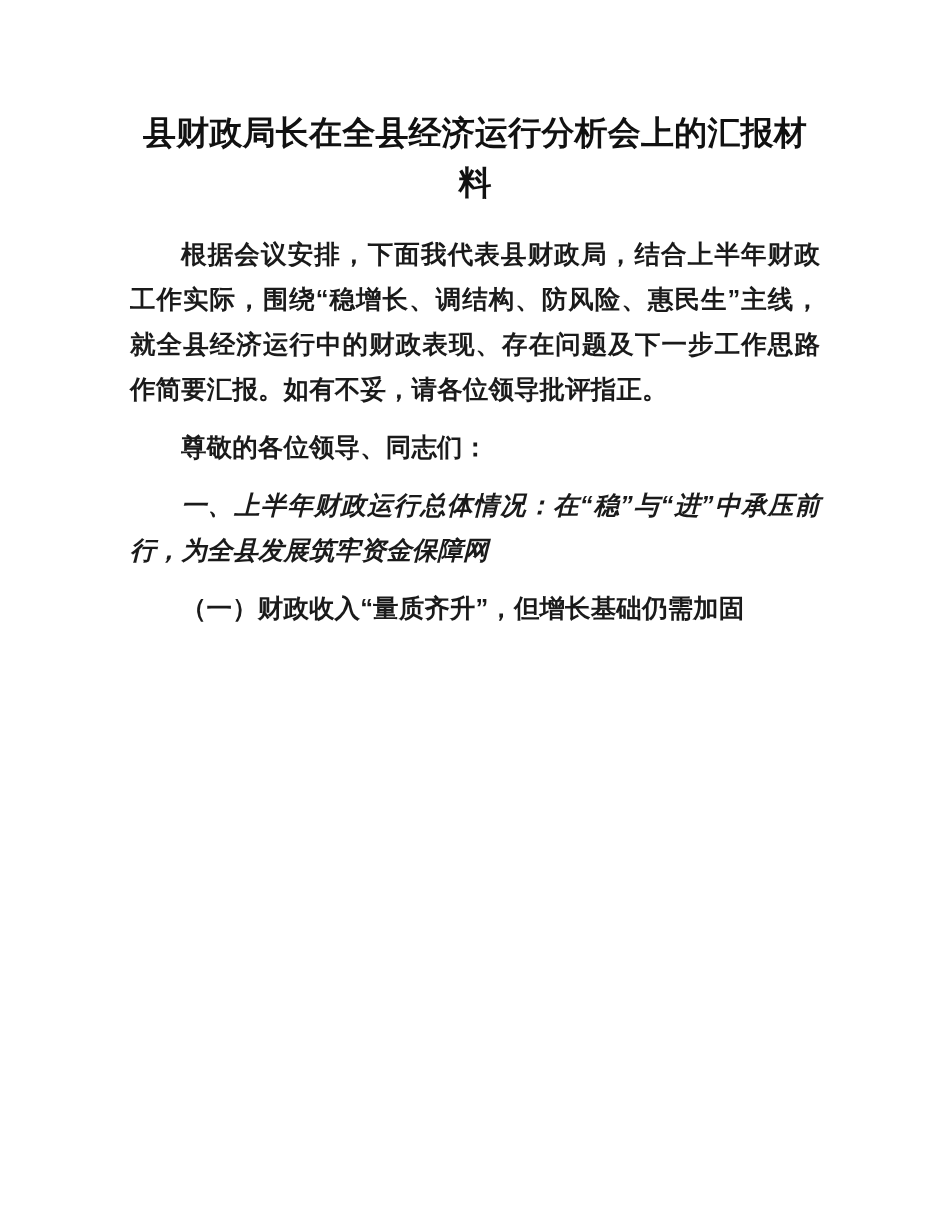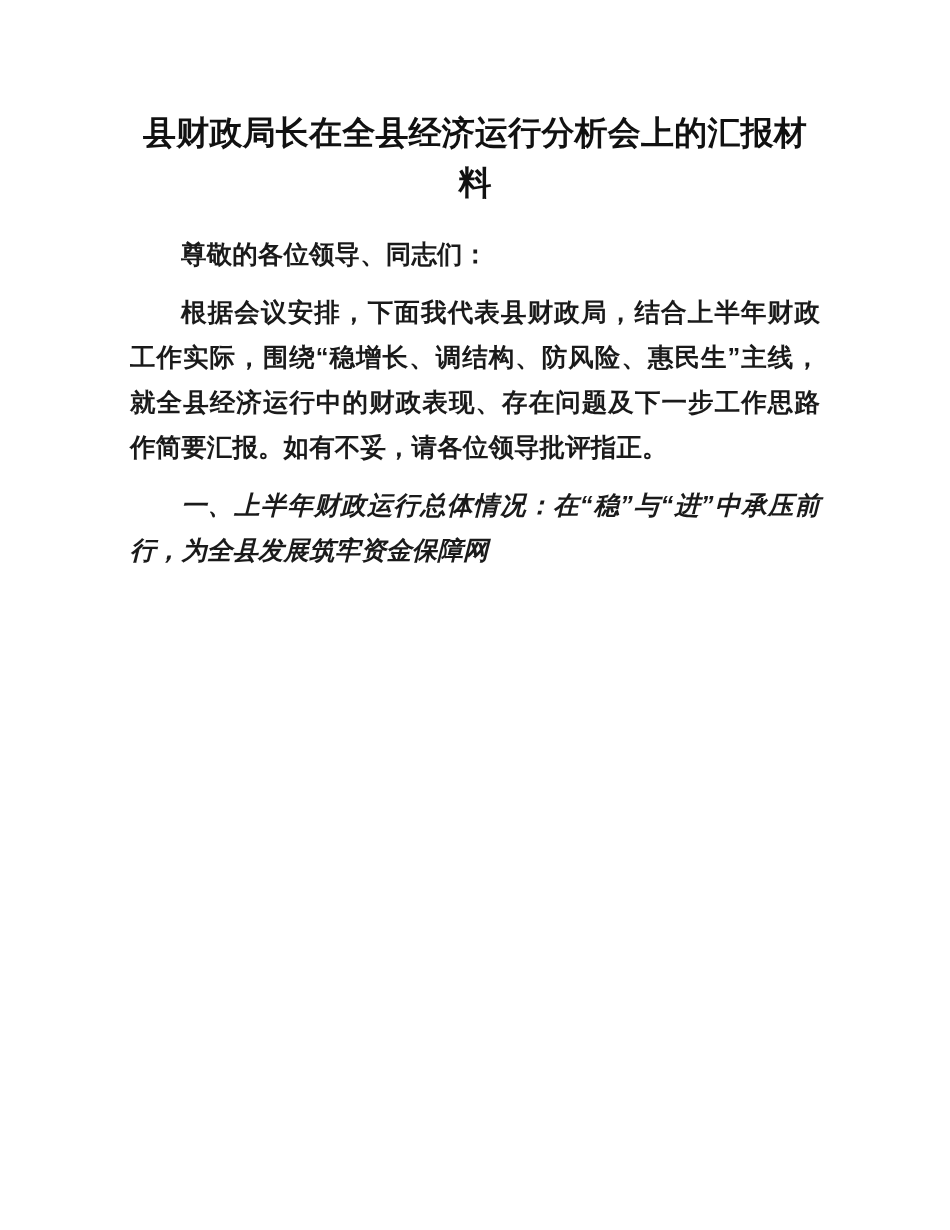--- a/index.html
+++ b/index.html
@@ -69,24 +69,25 @@
 </style>
 </head>
 <body>
 
 <div class="page">
 
   <h1 class="doc-title">县财政局长在全县经济运行分析会上的汇报材料</h1>
 
   <div class="body-block">
 
+    <p class="para">根据会议安排，下面我代表县财政局，结合上半年财政工作实际，围绕“稳增长、调结构、防风险、惠民生”主线，就全县经济运行中的财政表现、存在问题及下一步工作思路作简要汇报。如有不妥，请各位领导批评指正。</p>
+
     <p class="para">尊敬的各位领导、同志们：</p>
-
-    <p class="para">根据会议安排，下面我代表县财政局，结合上半年财政工作实际，围绕“稳增长、调结构、防风险、惠民生”主线，就全县经济运行中的财政表现、存在问题及下一步工作思路作简要汇报。如有不妥，请各位领导批评指正。</p>
 
     <p class="para heading-l1">一、上半年财政运行总体情况：在“稳”与“进”中承压前行，为全县发展筑牢资金保障网</p>
 
 
+    <p class="para heading-l2">（一）财政收入“量质齐升”，但增长基础仍需加固</p>
 
 
   </div>
 
 </div>
 
 </body></html>

